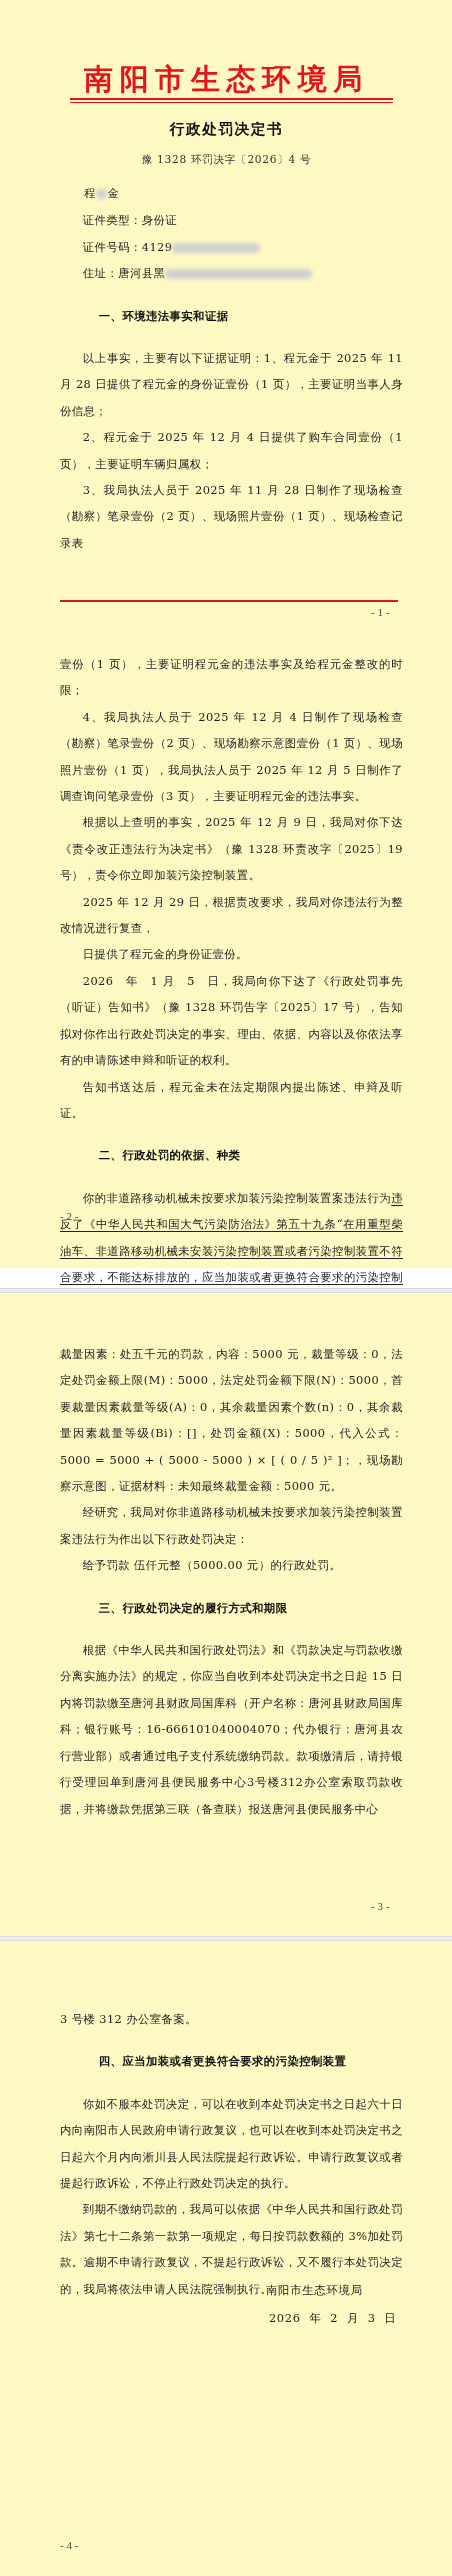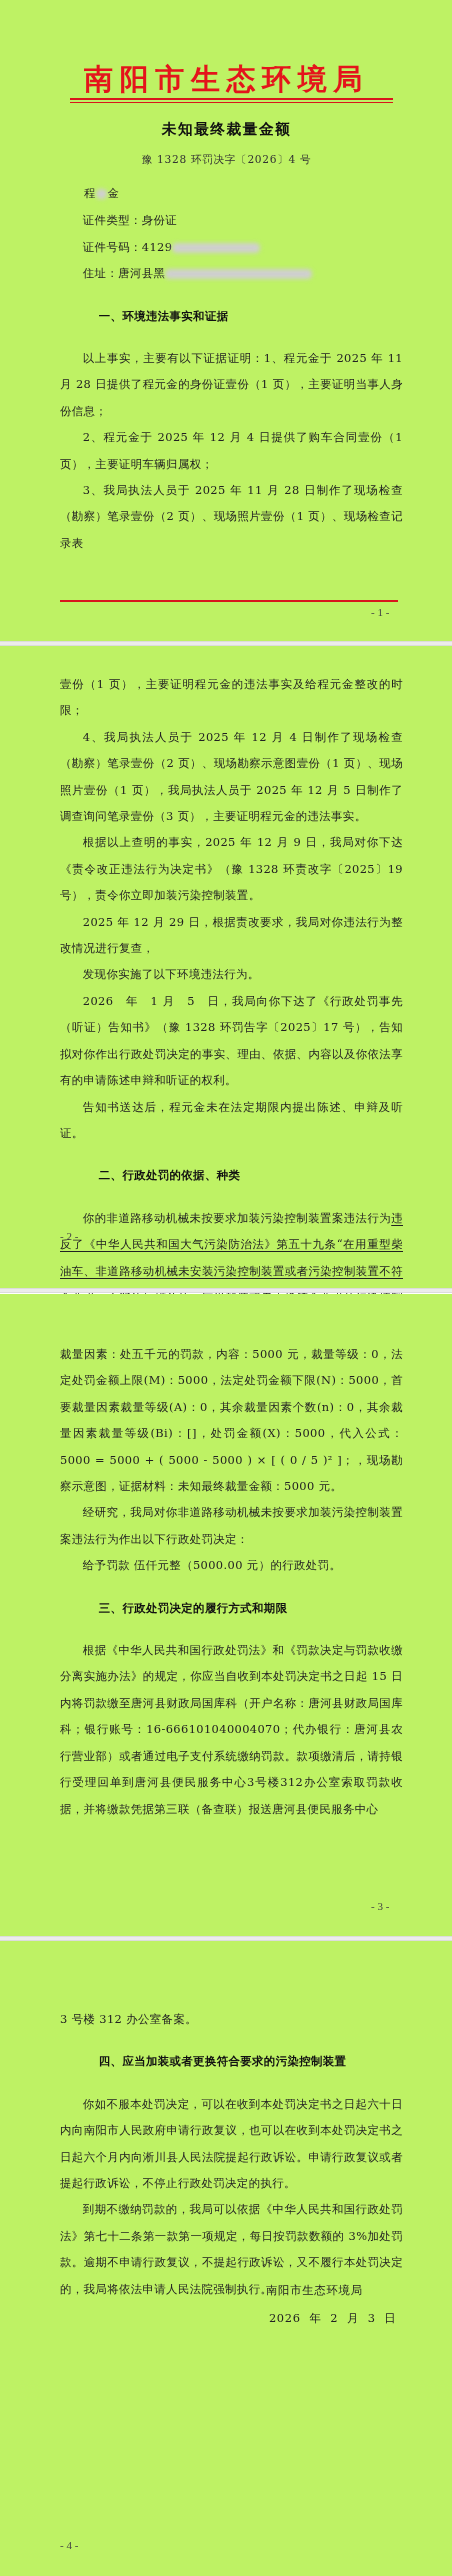--- a/index.html
+++ b/index.html
@@ -1,18 +1,18 @@
 <!DOCTYPE html>
 <html style="font-size:11.7px"><head>
 <meta charset="utf-8">
 <style>
   html, body { margin:0; padding:0; background:#ffffff; }
   body { width:453px; height:2576px; position:relative; overflow:hidden;
          font-family:"DejaVu Serif","Liberation Serif",serif; color:#222; }
-  .page { position:absolute; left:0; width:453px; background:#bef264; }
+  .page { position:absolute; left:0; width:453px; background:#fef9c3; }
   .sep { position:absolute; left:0; width:453px; background:#ececec;
          border-top:0.7px solid #dcdcdc; border-bottom:0.7px solid #dcdcdc; box-sizing:border-box; }
   .body { position:absolute; left:60px; width:343px; font-size:11.4px; line-height:26.4px;
           letter-spacing:0.4px; text-align:justify; }
   .p { margin:0; text-indent:2em; }
   .p.noind { text-indent:0; }
   .h { margin:16px; text-indent:2em; font-family:"DejaVu Sans","Liberation Sans",sans-serif;
        font-weight:bold; font-size:11.4px; color:#111; }
   .u { text-decoration:underline; text-underline-offset:2.9px; text-decoration-thickness:0.7px; }
   .blur { display:inline-block; color:transparent; background:#cfcfcf; filter:blur(2.2px);
@@ -27,47 +27,47 @@
   .doc-no { position:absolute; left:0; width:453px; top:153px; text-align:center;
             font-size:10.6px; letter-spacing:0.7px; color:#333; }
 </style>
 </head>
 <body>
 
 <div class="page" style="top:0;height:641px;">
   <div class="org-title">南阳市生态环境局</div>
   <div class="red-rule" style="top:98px;height:2.2px;"></div>
   <div class="red-rule" style="top:102px;height:1.1px;"></div>
-  <div class="doc-title">未知最终裁量金额</div>
+  <div class="doc-title">行政处罚决定书</div>
   <div class="doc-no">豫 1328 环罚决字〔2026〕4 号</div>
 
   <div class="body" style="top:181px;">
     <p class="p noind" style="padding-left:24px;font-family:Liberation Mono, monospace;">
       <span>程</span><span class="blur" style="width:11.7px;"></span><span>金</span>
     </p>
     <p class="p">证件类型：身份证</p>
     <p class="p"><span>证件号码：4129</span><span class="blur" style="width:88px;"></span></p>
     <p class="p"><span>住址：唐河县黑</span><span class="blur" style="width:147px;"></span></p>
     <p class="h">一、环境违法事实和证据</p>
     <p class="p">以上事实，主要有以下证据证明：1、程元金于 2025 年 11 月 28 日提供了程元金的身份证壹份（1 页），主要证明当事人身份信息；</p>
     <p class="p">2、程元金于 2025 年 12 月 4 日提供了购车合同壹份（1 页），主要证明车辆归属权；</p>
     <p class="p">3、我局执法人员于 2025 年 11 月 28 日制作了现场检查（勘察）笔录壹份（2 页）、现场照片壹份（1 页）、现场检查记录表</p>
   </div>
   <div style="position:absolute;left:60px;top:600px;width:338px;height:2.2px;background:#d8161c;"></div>
   <div class="pagenum" style="left:371px;top:606px;">- 1 -</div>
 </div>
 <div class="sep" style="top:641px;height:5.1px;"></div>
 
-<div class="page" style="top:646px;height:642px;">
+<div class="page" style="top:626px;height:642px;">
   <div class="body" style="top:25px;">
     <p class="p noind">壹份（1 页），主要证明程元金的违法事实及给程元金整改的时限；</p>
     <p class="p">4、我局执法人员于 2025 年 12 月 4 日制作了现场检查（勘察）笔录壹份（2 页）、现场勘察示意图壹份（1 页）、现场照片壹份（1 页），我局执法人员于 2025 年 12 月 5 日制作了调查询问笔录壹份（3 页），主要证明程元金的违法事实。</p>
     <p class="p">根据以上查明的事实，2025 年 12 月 9 日，我局对你下达《责令改正违法行为决定书》（豫 1328 环责改字〔2025〕19 号），责令你立即加装污染控制装置。</p>
     <p class="p">2025 年 12 月 29 日，根据责改要求，我局对你违法行为整改情况进行复查，</p>
-    <p class="p">发现你实施了以下环境违法行为。</p>
+    <p class="p">日提供了程元金的身份证壹份。</p>
     <p class="p">2026　年　1 月　5　日，我局向你下达了《行政处罚事先（听证）告知书》（豫 1328 环罚告字〔2025〕17 号），告知拟对你作出行政处罚决定的事实、理由、依据、内容以及你依法享有的申请陈述申辩和听证的权利。</p>
     <p class="p">告知书送达后，程元金未在法定期限内提出陈述、申辩及听证。</p>
     <p class="h">二、行政处罚的依据、种类</p>
     <p class="p"><span>你的非道路移动机械未按要求加装污染控制装置案违法行为</span><span class="u">违反了《中华人民共和国大气污染防治法》第五十九条“在用重型柴油车、非道路移动机械未安装污染控制装置或者污染控制装置不符合要求，不能达标排放的，应当加装或者更换符合要求的污染控制装置。”的规定。</span></p>
   </div>
   <div class="pagenum" style="left:60px;top:584px;">- 2 -</div>
 </div>
 <div class="sep" style="top:1288px;height:5.1px;"></div>
 
 <div class="page" style="top:1294px;height:642px;">

